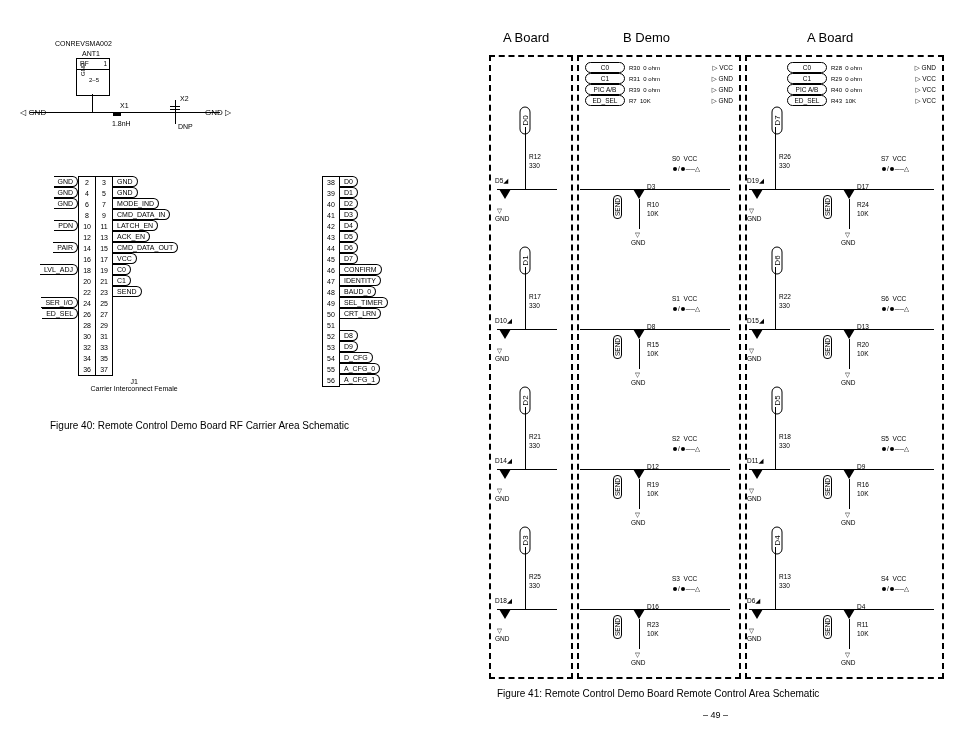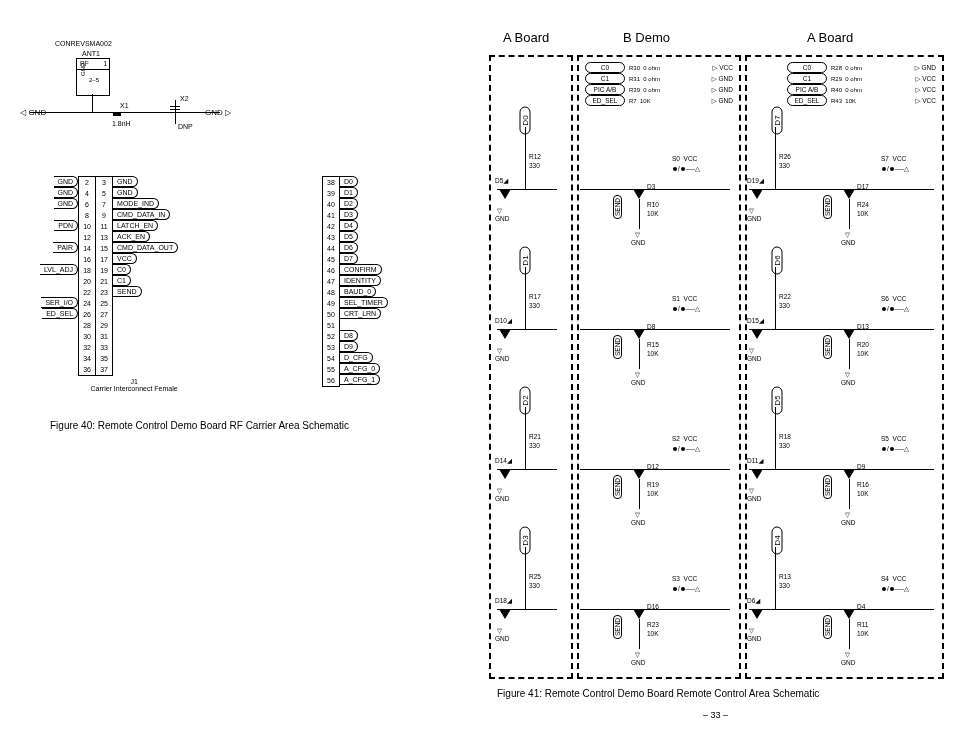--- a/index.html
+++ b/index.html
@@ -758,14 +758,14 @@
     <div class="tiny" style="left:112px; top:68px;">D4</div>
     <div class="wire-v" style="left:104px; top:84px; height:30px;"></div>
     <div class="tiny" style="left:112px; top:86px;">R11</div>
     <div class="tiny" style="left:112px; top:95px;">10K</div>
     <div class="tiny" style="left:100px; top:116px;">▽</div>
     <div class="tiny" style="left:96px; top:124px;">GND</div>
   </div>
     </div>
 
   <div class="caption" style="left:20px; top:688px;">Figure 41: Remote Control Demo Board Remote Control Area Schematic</div>
-  <div class="page-num">– 33 –</div>
+  <div class="page-num">– 49 –</div>
 </div>
 
 </body></html>

